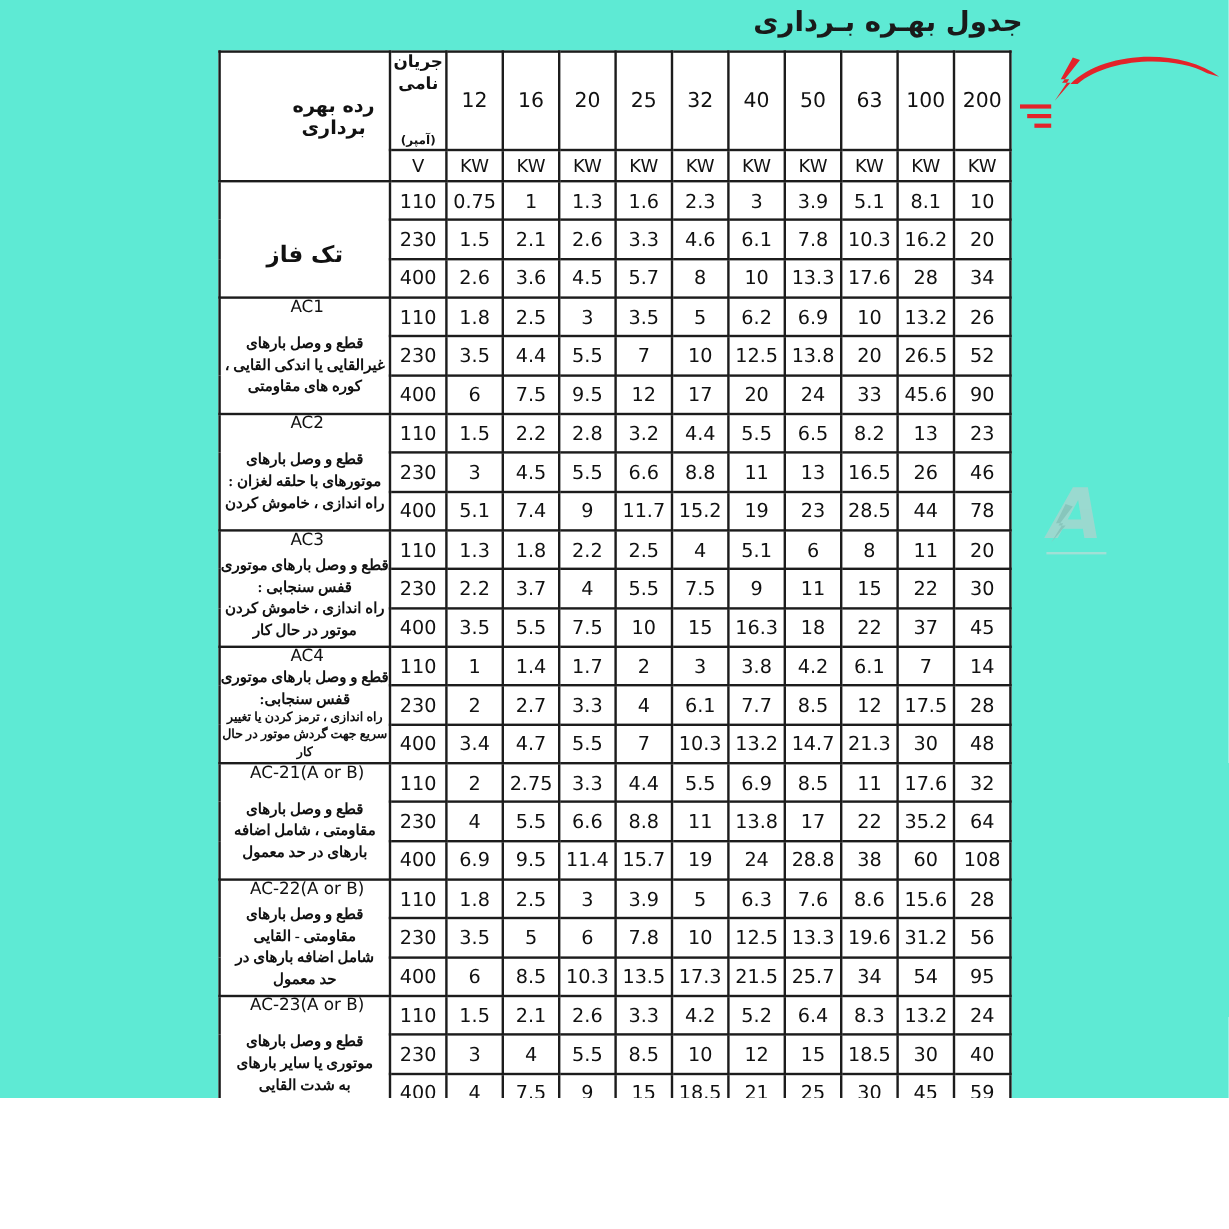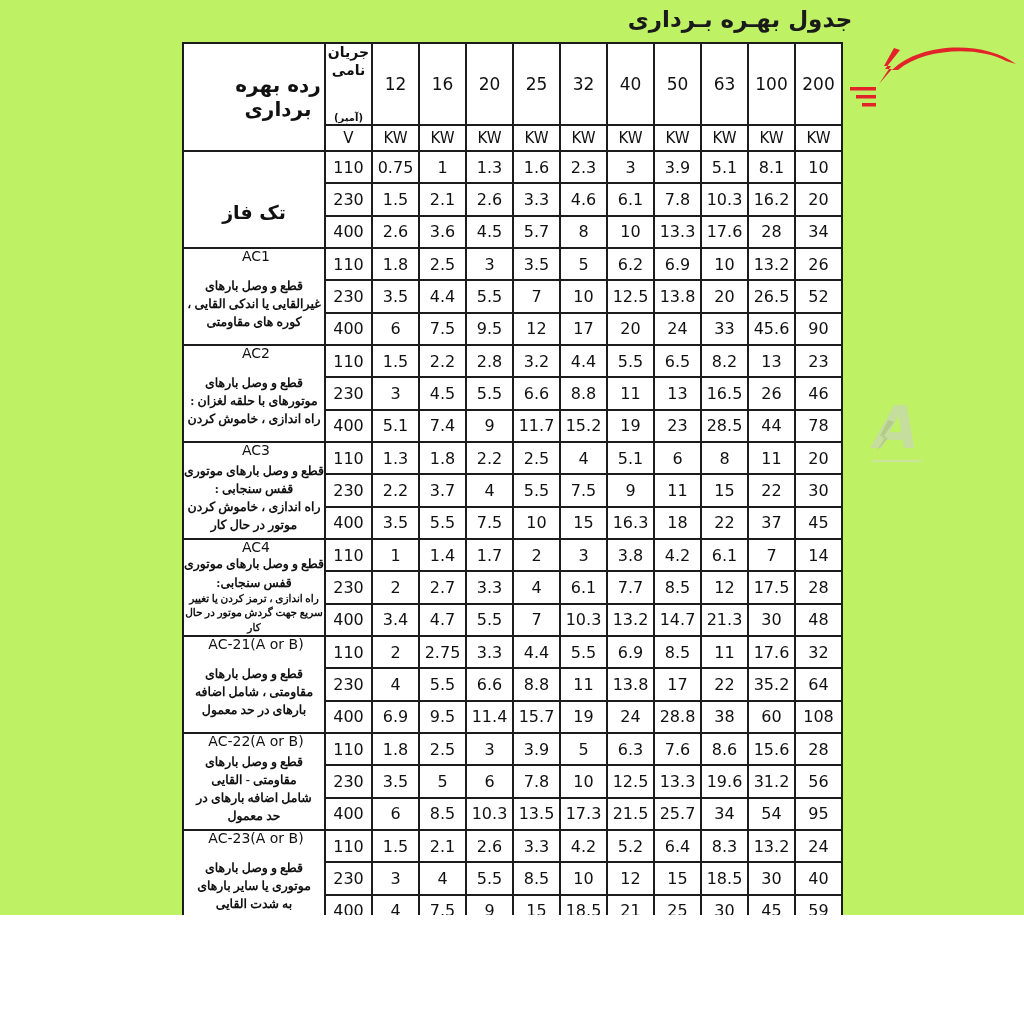--- a/index.html
+++ b/index.html
@@ -1,38 +1,38 @@
 <!DOCTYPE html>
 <html lang="fa"><head>
 <meta charset="utf-8">
 <style>
   html,body{margin:0;padding:0;background:#ffffff;}
   body{font-family:"DejaVu Sans", sans-serif; color:#111;}
-  .page{position:relative;width:1024px;height:915px;background:#bef264;overflow:hidden;}
+  .page{position:relative;width:1024px;height:915px;background:#5eead4;overflow:hidden;}
 
   
   .title{position:absolute;top:6px;left:600px;width:280px;text-align:center;
          direction:rtl;font-size:23px;font-weight:bold;color:#1a1a1a;}
 
   
   .logo{position:absolute;top:40px;right:0;width:176px;height:76px;}
   .logo svg{position:absolute;top:0;left:0;}
   .logo-text{position:absolute;bottom:6px;right:6px;direction:rtl;font-weight:bold;
              font-size:27px;color:#e3232a;letter-spacing:-1px;}
 
   
   .watermark{position:absolute;top:390px;left:858px;width:78px;height:86px;opacity:0.55;}
 
   
   table.spec{position:absolute;left:182px;top:42px;border-collapse:collapse;
              table-layout:fixed;width:659px;background:#fff;}
   table.spec th, table.spec td{border:2px solid #1c1c1c;text-align:center;
              vertical-align:middle;padding:0;}
   th.cat-head{width:142px;}
-  .cat-head-text{direction:rtl;font-size:20px;font-weight:bold;padding-left:48px;}
+  .cat-head-text{direction:rtl;font-size:16px;font-weight:bold;padding-left:48px;}
   th.jeryan{height:79px;}
   .j1{direction:rtl;font-size:14px;font-weight:bold;line-height:1.25;}
   .j2{direction:rtl;font-size:10px;font-weight:bold;line-height:1.2;margin-top:33px;}
   th.cur{font-size:17px;font-weight:normal;}
   th.unit-v, th.kw{height:24px;font-size:15px;font-weight:normal;}
   td.volt, td.val{height:29px;font-size:16px;font-weight:normal;}
 
   td.cat{padding:2px 4px;}
   .cat-inner{display:flex;flex-direction:column;height:95px;}
   .cat-code{direction:ltr;text-align:center;font-size:14px;padding-left:4px;line-height:1.1;}

